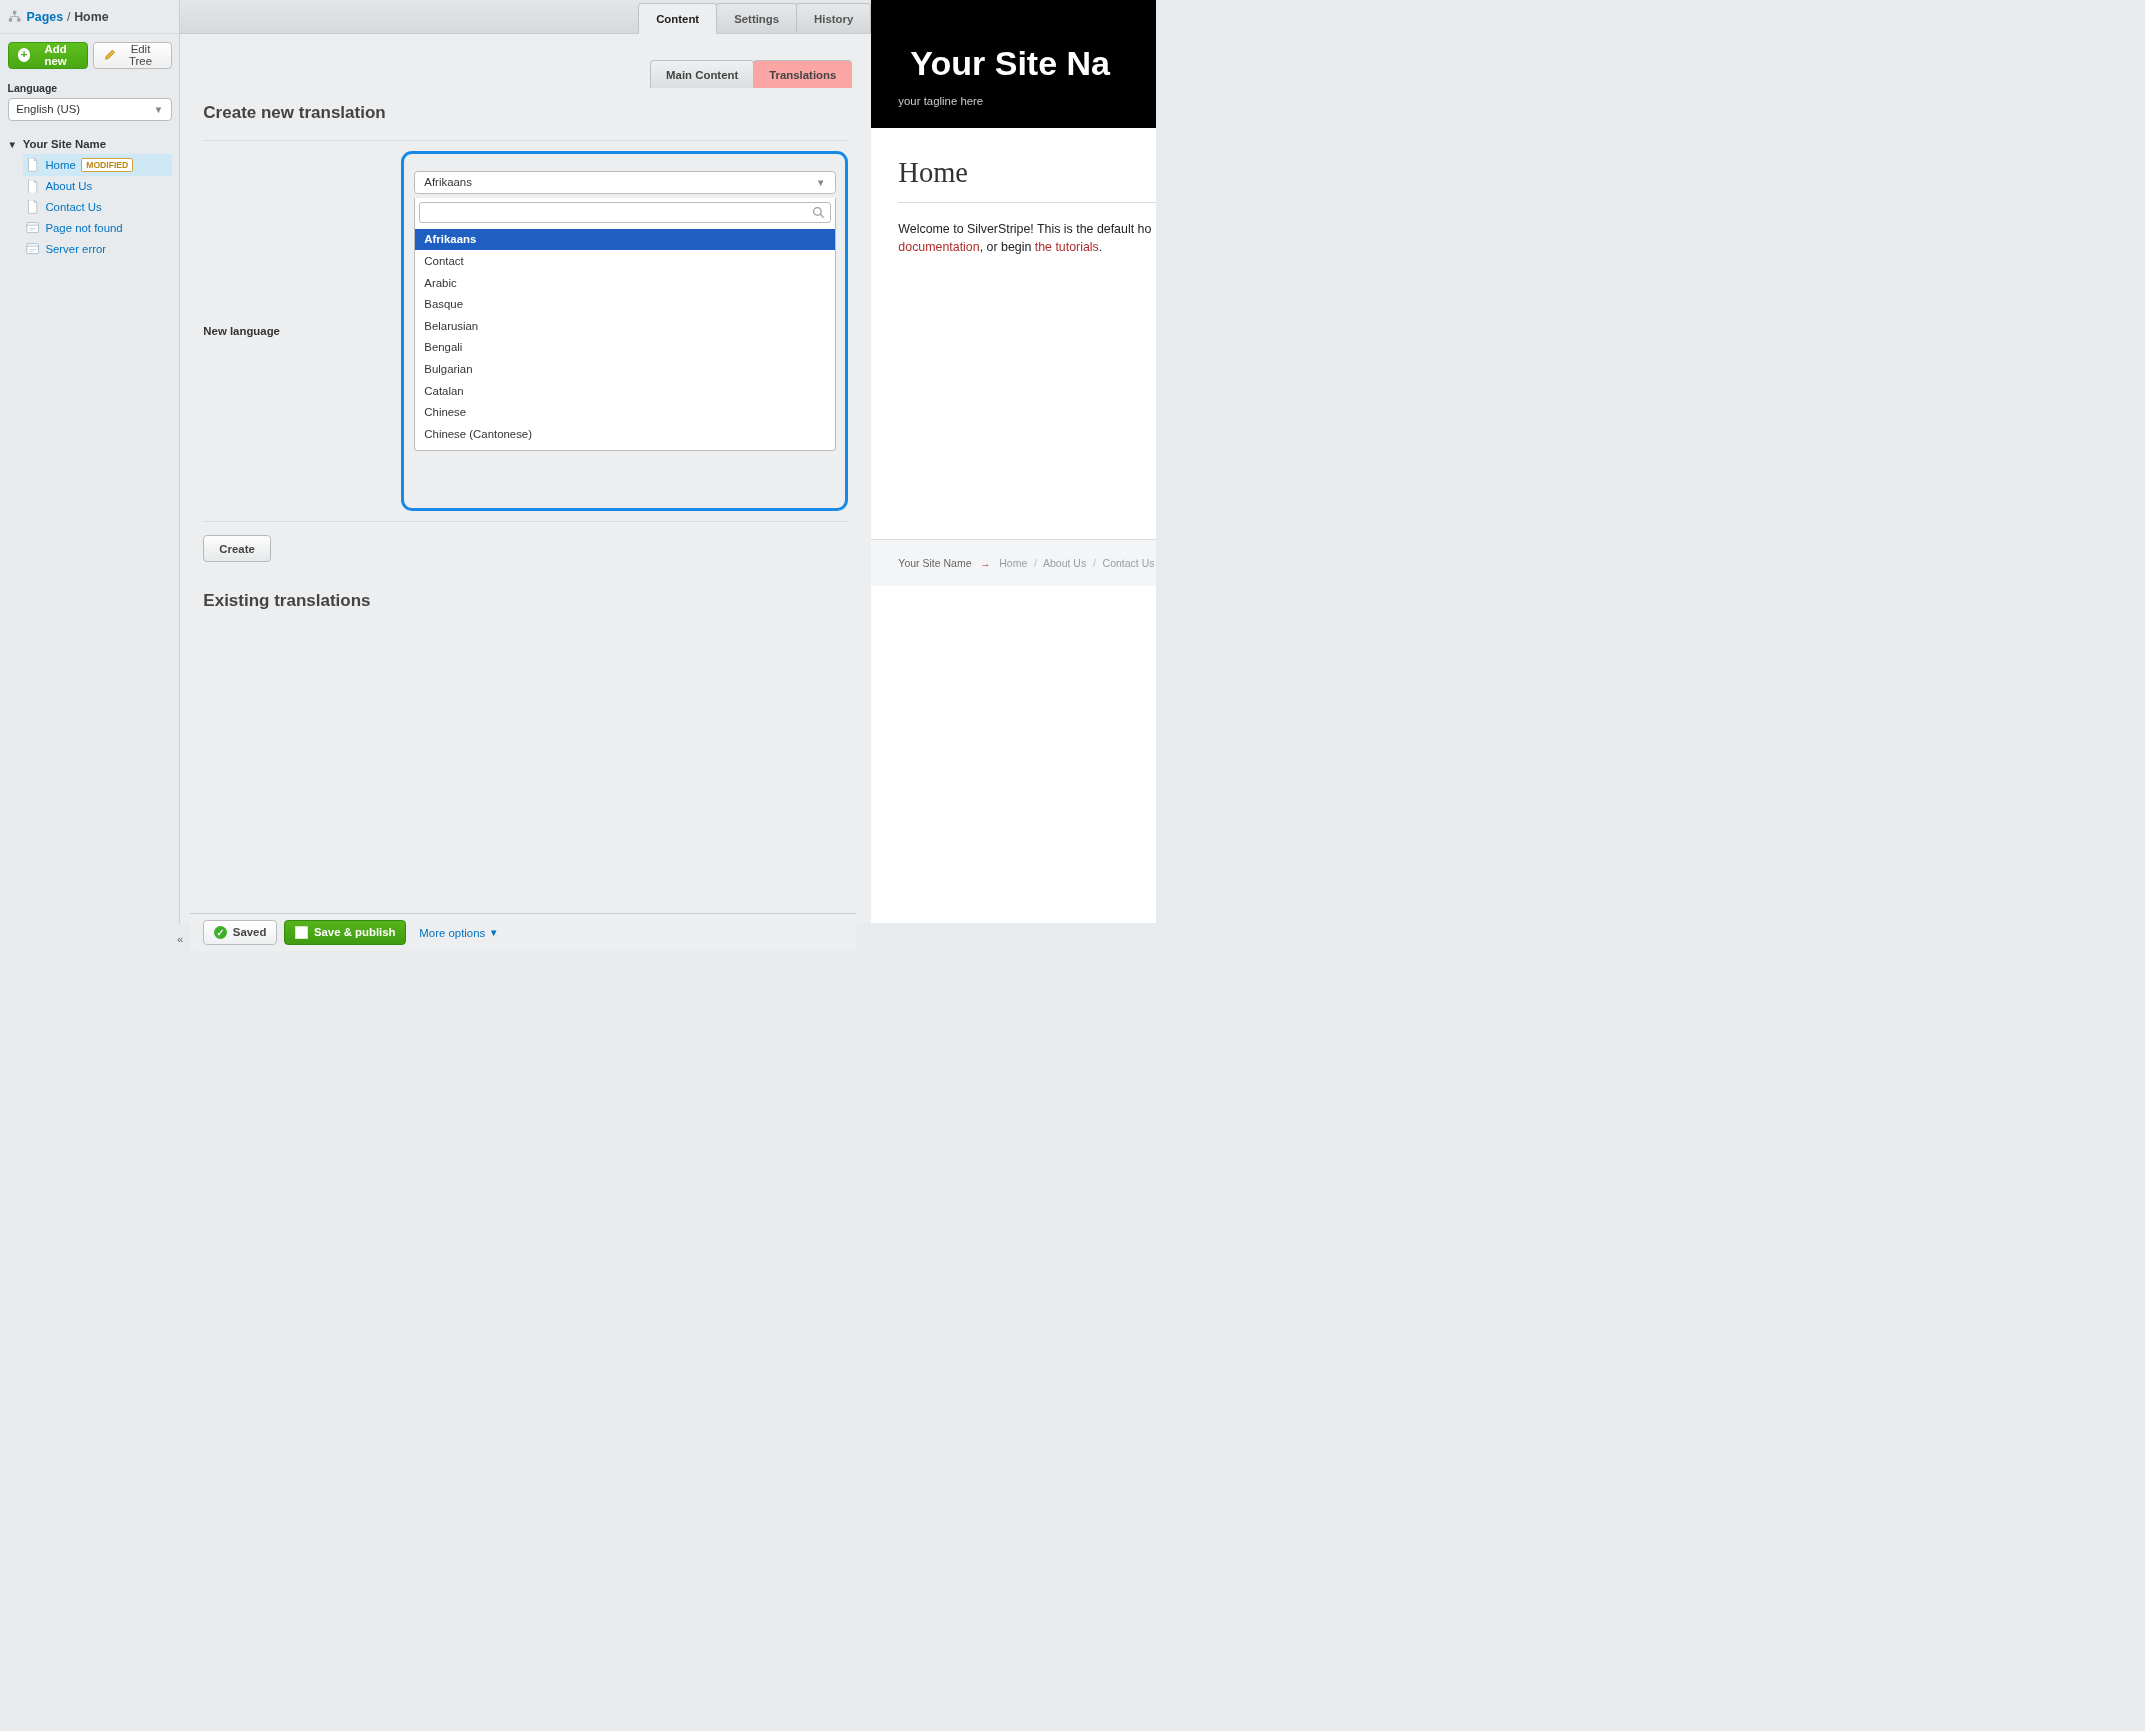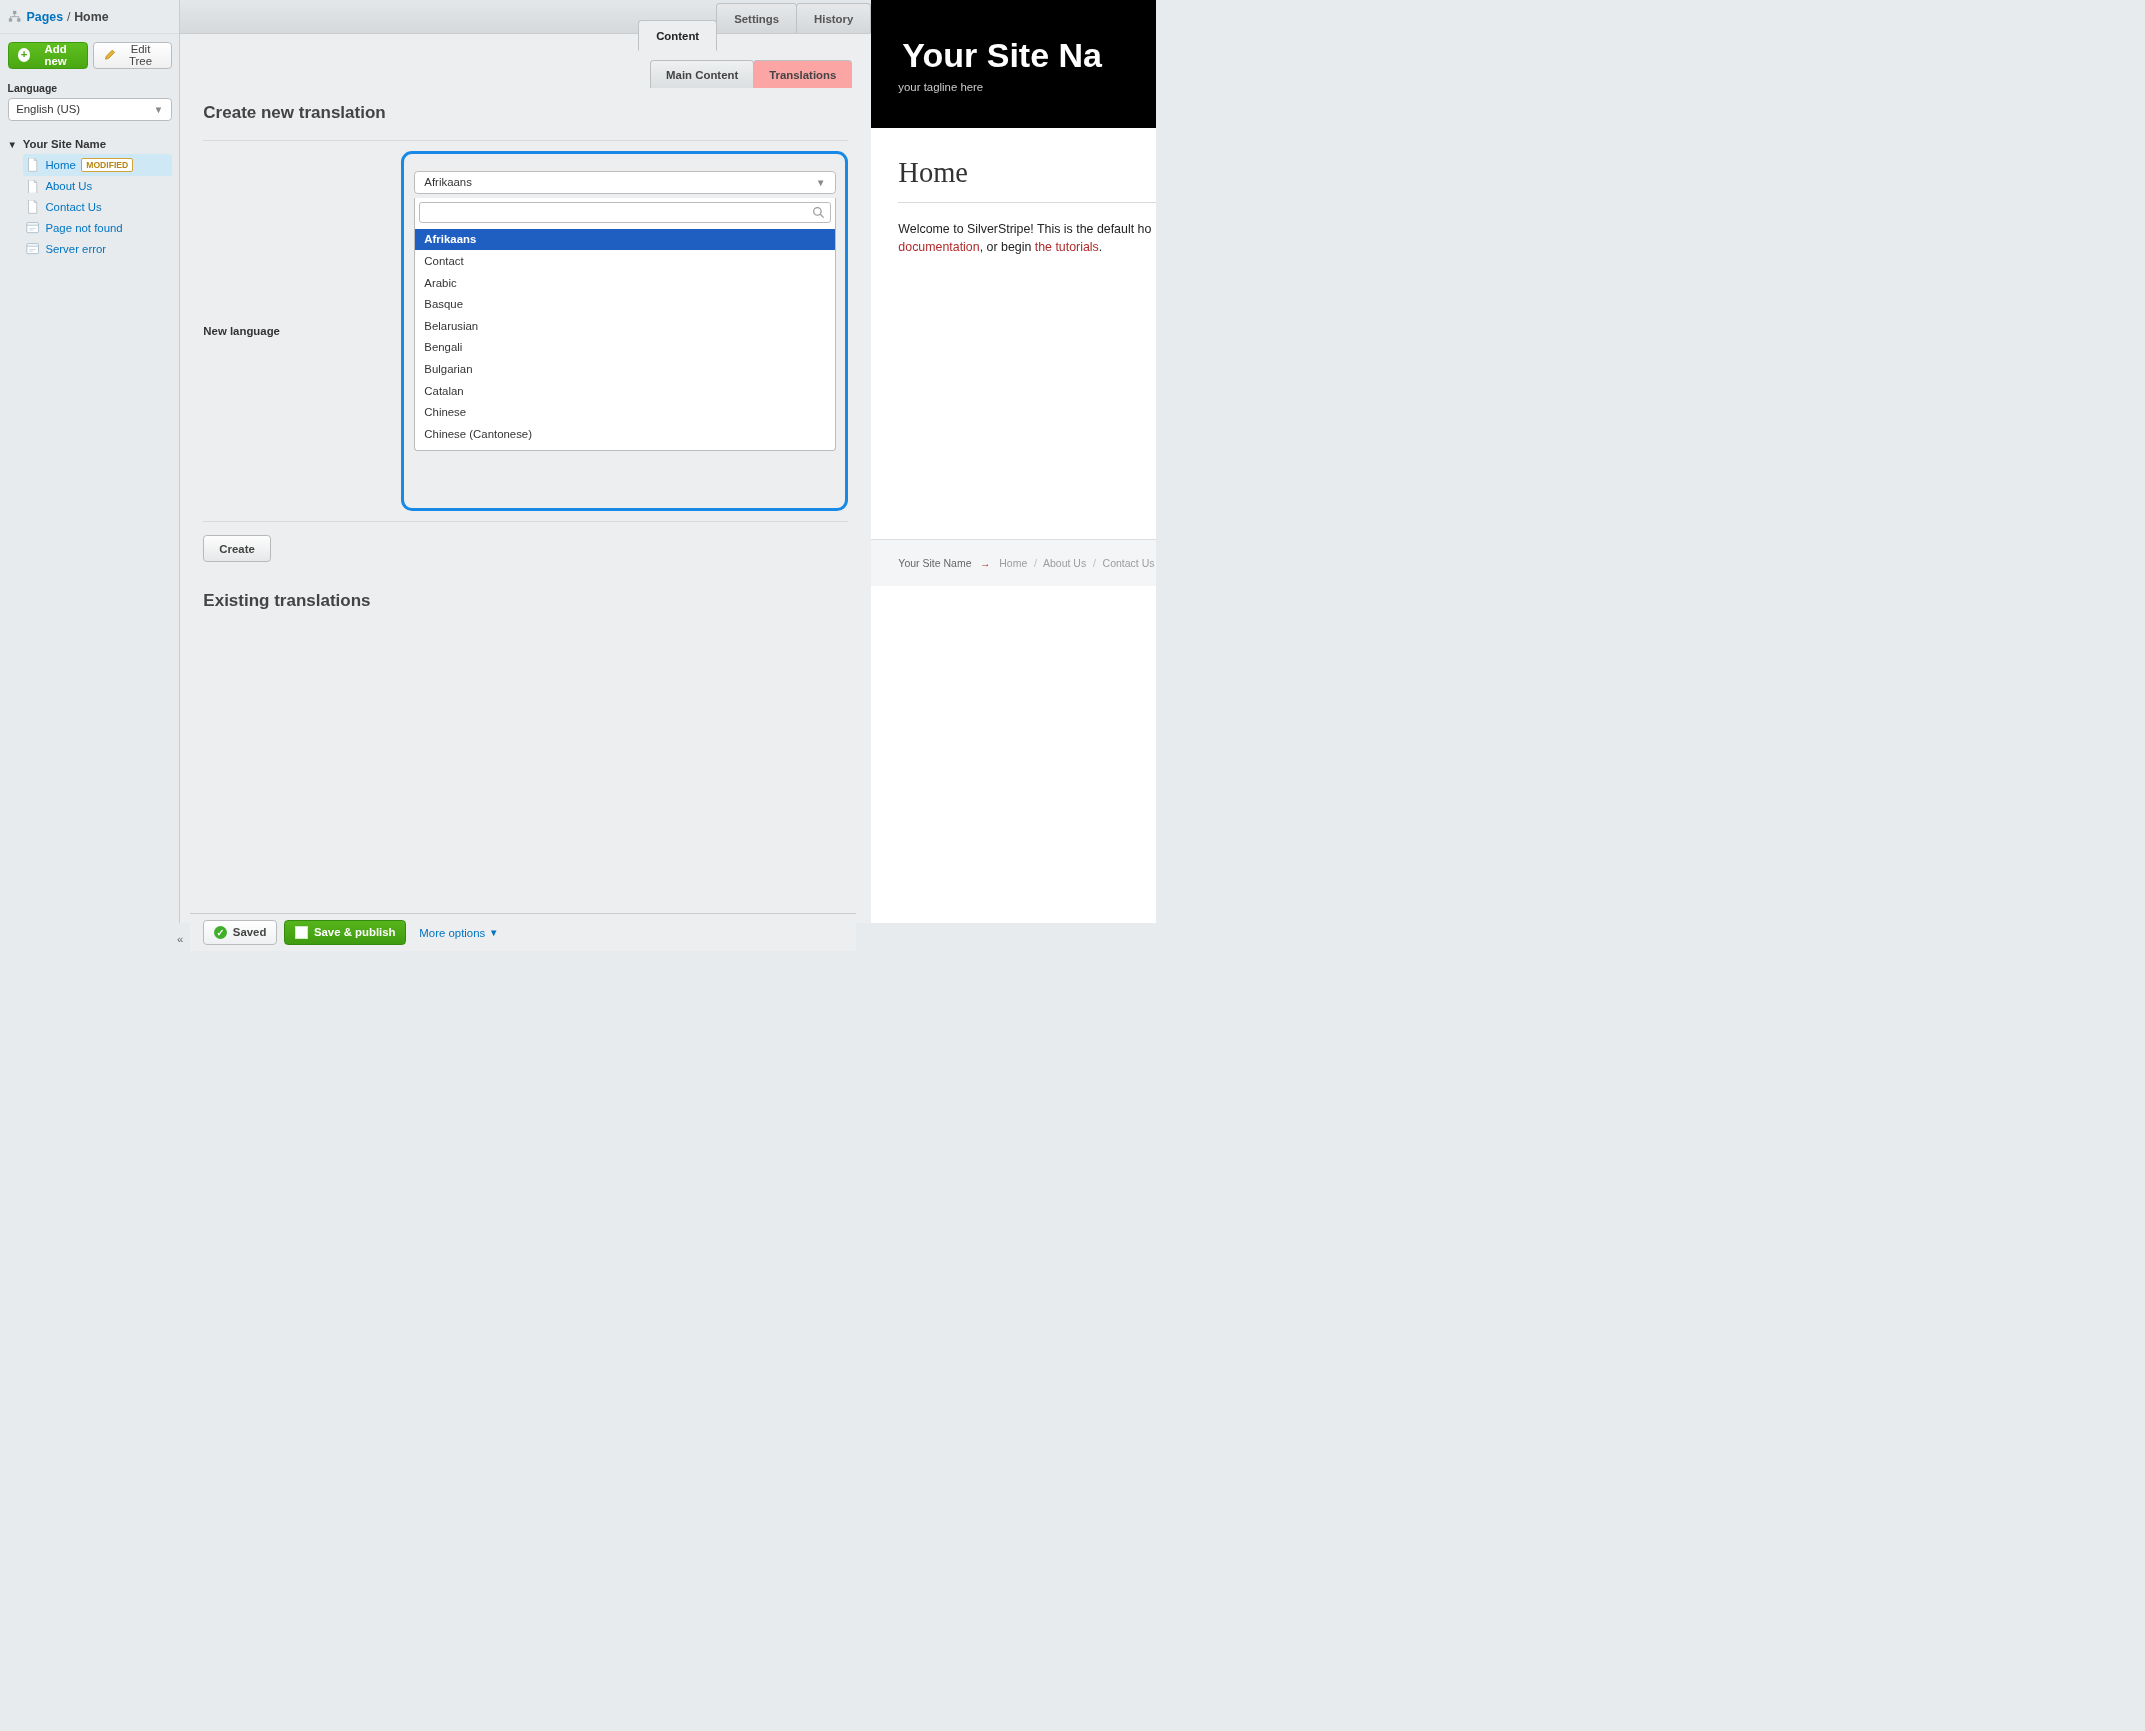--- a/index.html
+++ b/index.html
@@ -104,21 +104,21 @@
     display:flex; justify-content:flex-end; align-items:flex-end;
     background: linear-gradient(#e4e7e9, #d6d9db);
     padding-right: 0;
   }
   .top-tab {
     padding: 9.5px 17px 7.6px 17px; font-size:11.4px; color:#555; cursor:pointer;
     border: 1px solid #bfc2c4; border-bottom:none; border-top-left-radius:3.8px; border-top-right-radius:3.8px;
     background: linear-gradient(#e6e8ea,#d4d7d9);
     font-weight:bold; margin-left:-1px;
   }
-  .top-tab.active { background:#eceeef; color:#222; border-bottom:1px solid #eceeef; position:relative; top:18px; }
+  .top-tab.active { background:#eceeef; color:#222; border-bottom:1px solid #eceeef; position:relative; top:1px; }
 
   .subtab-row {
     display:flex; justify-content:flex-end; padding: 26px 19px 0 19px; text-align: right;
   }
   .subtab {
     padding: 7.6px 15px; font-size:11.4px; color:#444; border:1px solid #bcbfc1;
     border-bottom:none; cursor:pointer;
     background:linear-gradient(#eef0f1,#dcdfe1);
     border-top-left-radius:3.8px; border-top-right-radius:3.8px;
     font-weight:bold; margin-left:-1px;
@@ -170,21 +170,21 @@
     border:1px solid #b6b9bb; color:#444; font-weight:bold;
     padding: 6.7px 15px; border-radius:3.8px; cursor:pointer; font-size:11.4px;
   }
 
   
   .preview { width: 300px; background:#fff;overflow:hidden;}
   .preview-hero {
     background:#000; color:#fff; padding: 32px 0 17px 27px; height:128px;
   }
   .preview-hero h1 {
-    font-size:34px; font-weight:800; margin:4px; letter-spacing:0px; white-space:nowrap;
+    font-size:34px; font-weight:800; margin:12px; letter-spacing:0px; white-space:nowrap;
   }
   .preview-hero .tagline { font-size:11.4px; color:#ccc; margin-top:5.7px; }
   .preview-body { padding: 28.5px 0 28.5px 27px; }
   .preview-body h2 {
     font-family: Georgia, 'Times New Roman', serif; font-weight:normal;
     font-size:28.5px; color:#333; margin-bottom:9.5px;
     border-bottom:1px solid #d9d9d9; padding-bottom:13.3px;
   }
   .preview-body p { margin-top:19px; font-size:12.4px; color:#222; white-space:nowrap; }
   .preview-body a { color:#b02b2b; text-decoration:none; }

